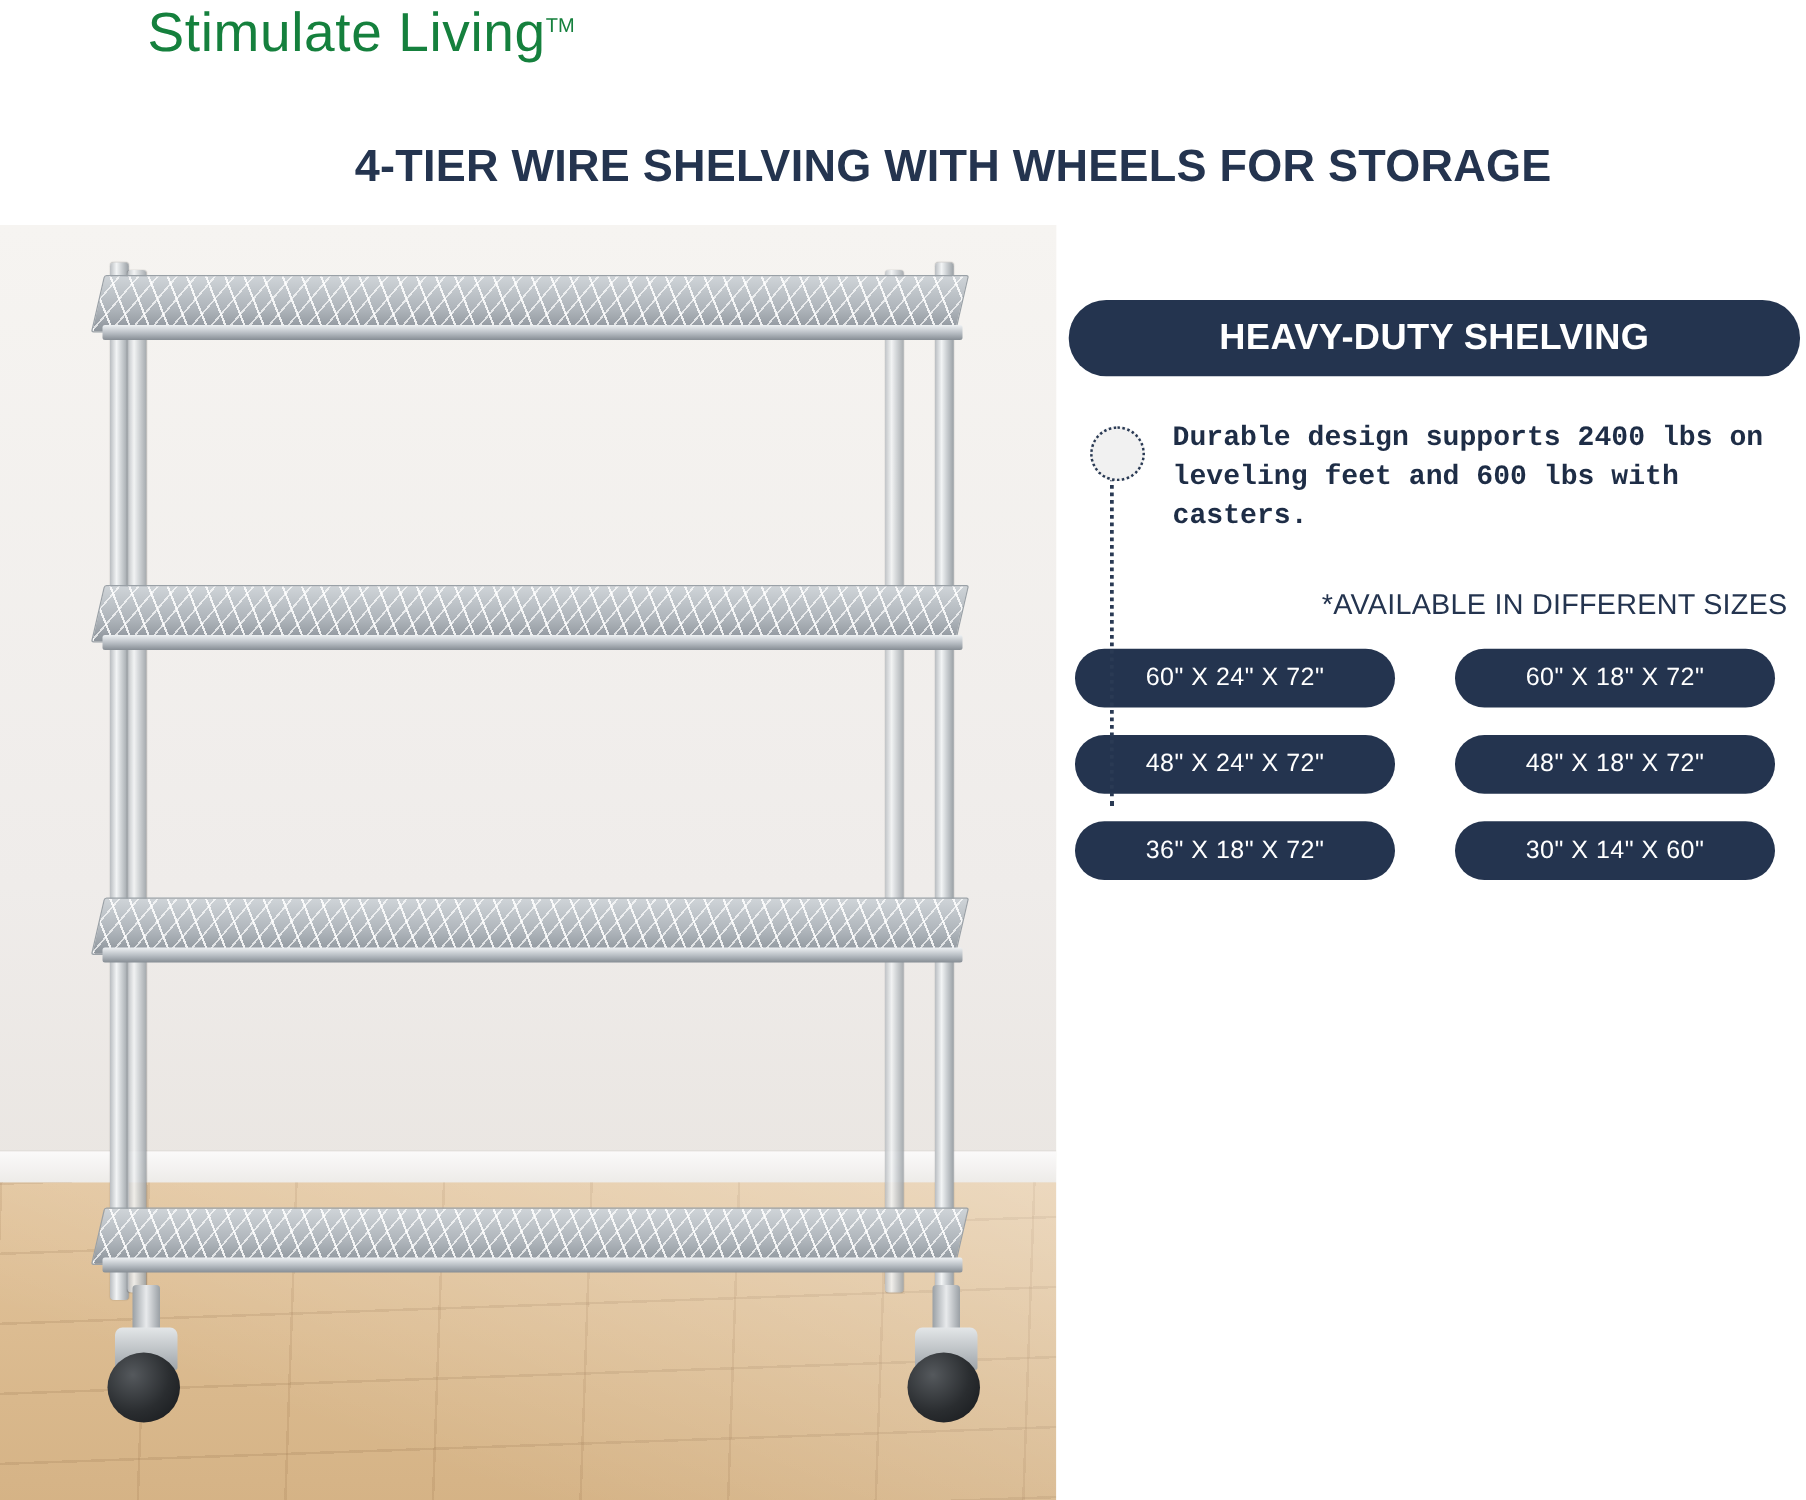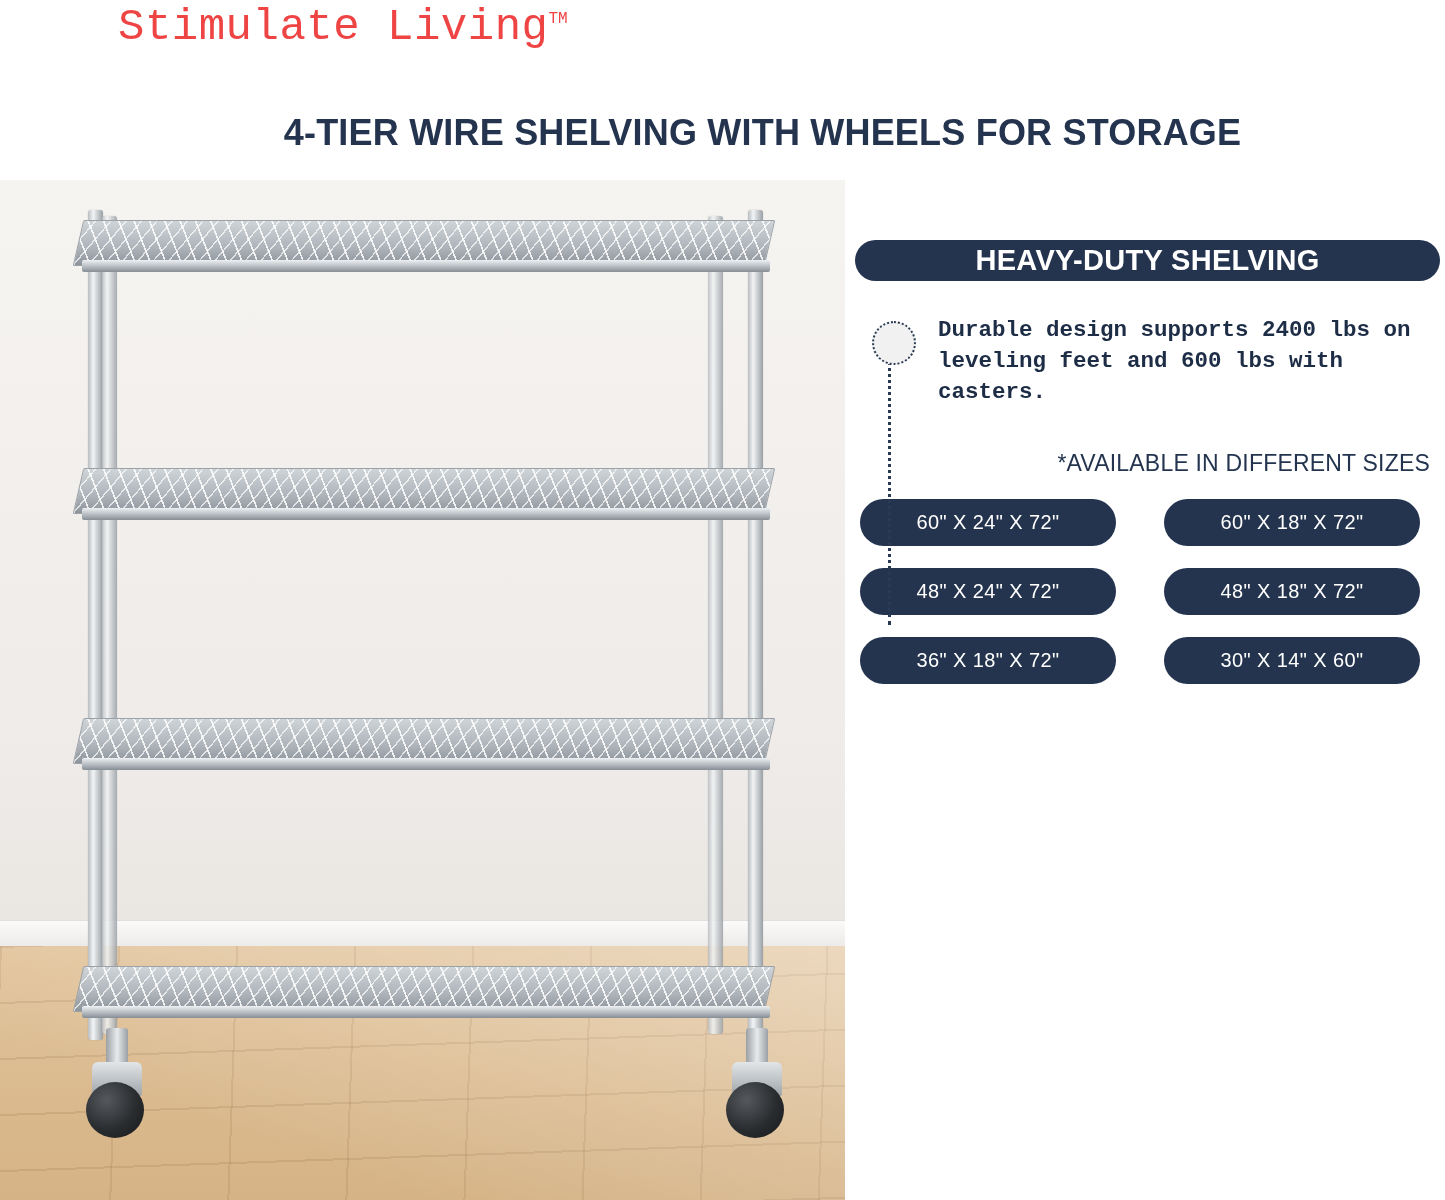--- a/index.html
+++ b/index.html
@@ -12,23 +12,23 @@
     color: #1e2d46;
     position: relative;
     overflow: hidden;
   }
 
   
   .brand {
     position: absolute;
     left: 118px;
     top: 2px;
-    font-family: Liberation Mono, monospace;
+    font-family: Liberation Sans, sans-serif;
     font-size: 44px;
-    color: #ef4444;
+    color: #15803d;
     letter-spacing: 0.5px;
     white-space: nowrap;
   }
   .brand sup {
     font-size: 16px;
     vertical-align: super;
     letter-spacing: 0;
   }
 
   
@@ -146,21 +146,21 @@
   .c-right { left: 660px; top: 818px; }
 
   
   .right { position: absolute; left: 860px; top: 180px; width: 570px; }
 
   .badge-title {
     margin-top: 60px;
     background: #24344f;
     color: #ffffff;
     border-radius: 30px;
-    padding: 4px 26px;
+    padding: 14px 26px;
     font-size: 29px;
     font-weight: bold;
     text-align: center;
     letter-spacing: .3px;
     width: 585px;
     margin-left: -5px;
   }
 
   .features { margin-top: 34px; position: relative; padding-left: 78px; }
   .dots-line {

